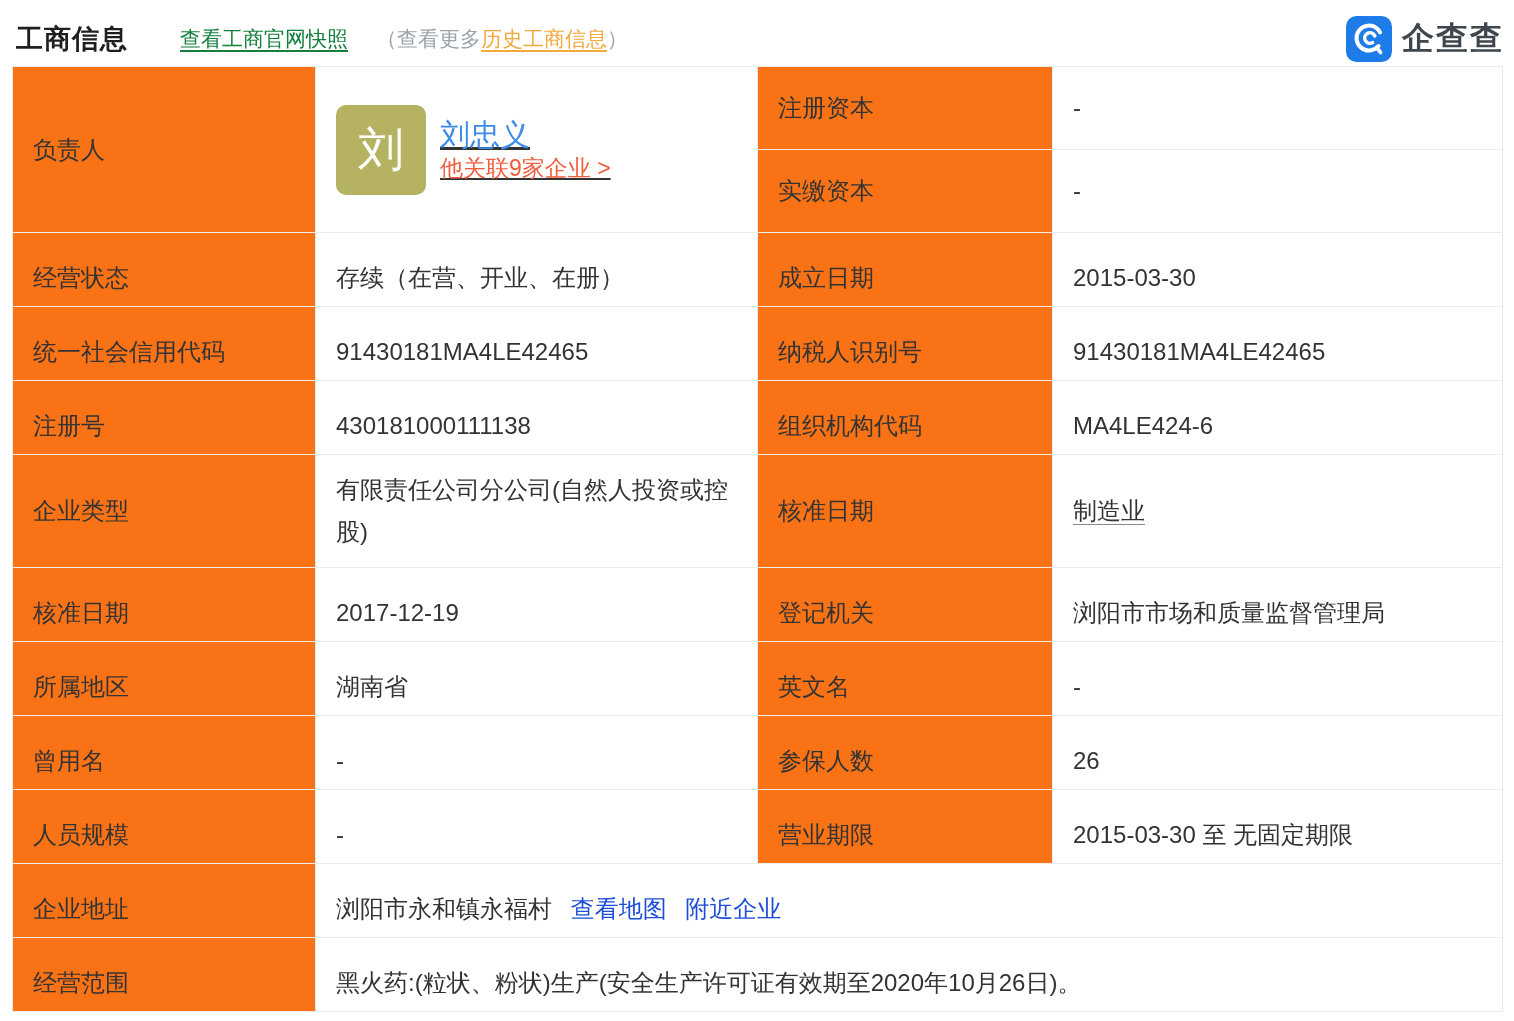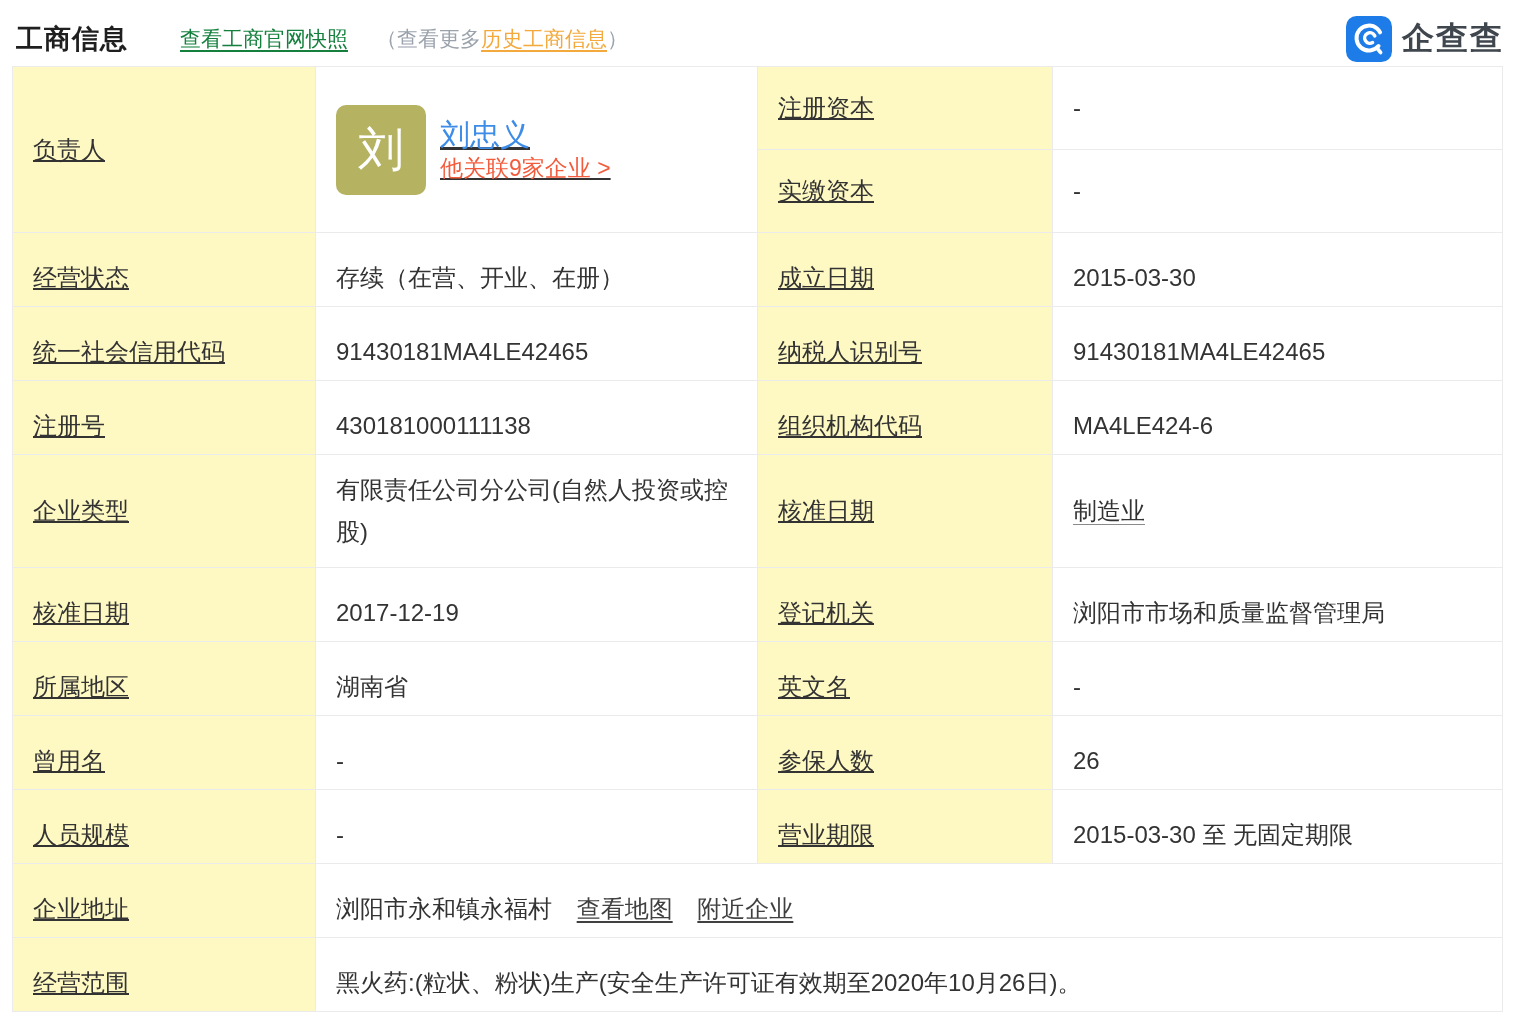--- a/index.html
+++ b/index.html
@@ -33,21 +33,21 @@
   }
 
   
   table.biz {
     margin:0 12px; width:1490px; table-layout:fixed; border-collapse:collapse;
   }
   table.biz td {
     border:1px solid #ebebeb; vertical-align:middle;
     padding:14px 18px 14px 20px; font-size:24px; color:#333; line-height:1.75;
   }
-  td.lbl { background:#fef9c3; font-size:23px; color:#333;text-decoration:underline; }
+  td.lbl { background:#f97316; font-size:23px; color:#333; }
   td.val { background:#ffffff; }
   tr.r83  td { height:83px;  padding-top:0; padding-bottom:0; }
   tr.r74  td { height:74px;  padding-top:16px; padding-bottom:0; }
   tr.r110 td { height:110px; }
 
   
   .person { display:flex; align-items:center; }
   .avatar {
     width:90px; height:90px; border-radius:10px; background:#B5B262;
     color:#fff; font-size:46px; display:flex; align-items:center; justify-content:center;
@@ -61,22 +61,22 @@
     font-size:23px; color:#F25B3C; line-height:1.3;
     text-decoration:none; cursor:pointer;
   }
 
   .dash-u {
     text-decoration:underline; text-decoration-color:#8a8a8a;
     text-underline-offset:5px; text-decoration-thickness:1px;
   }
 
   .cell-link {
-    color:#404040; text-decoration:underline; text-underline-offset:4px;
-    margin-left:18px; cursor:pointer;
+    color:#1d4ed8; text-underline-offset:4px;
+    margin-left:12px; cursor:pointer;
   }
 </style>
 </head>
 <body>
 
 <div class="page-header">
   <span class="page-title">工商信息</span>
   <a class="snapshot-link">查看工商官网快照</a>
   <span class="history-wrap"><span>（查看更多</span><a class="history-link">历史工商信息</a><span>）</span></span>
   <div class="brand">

